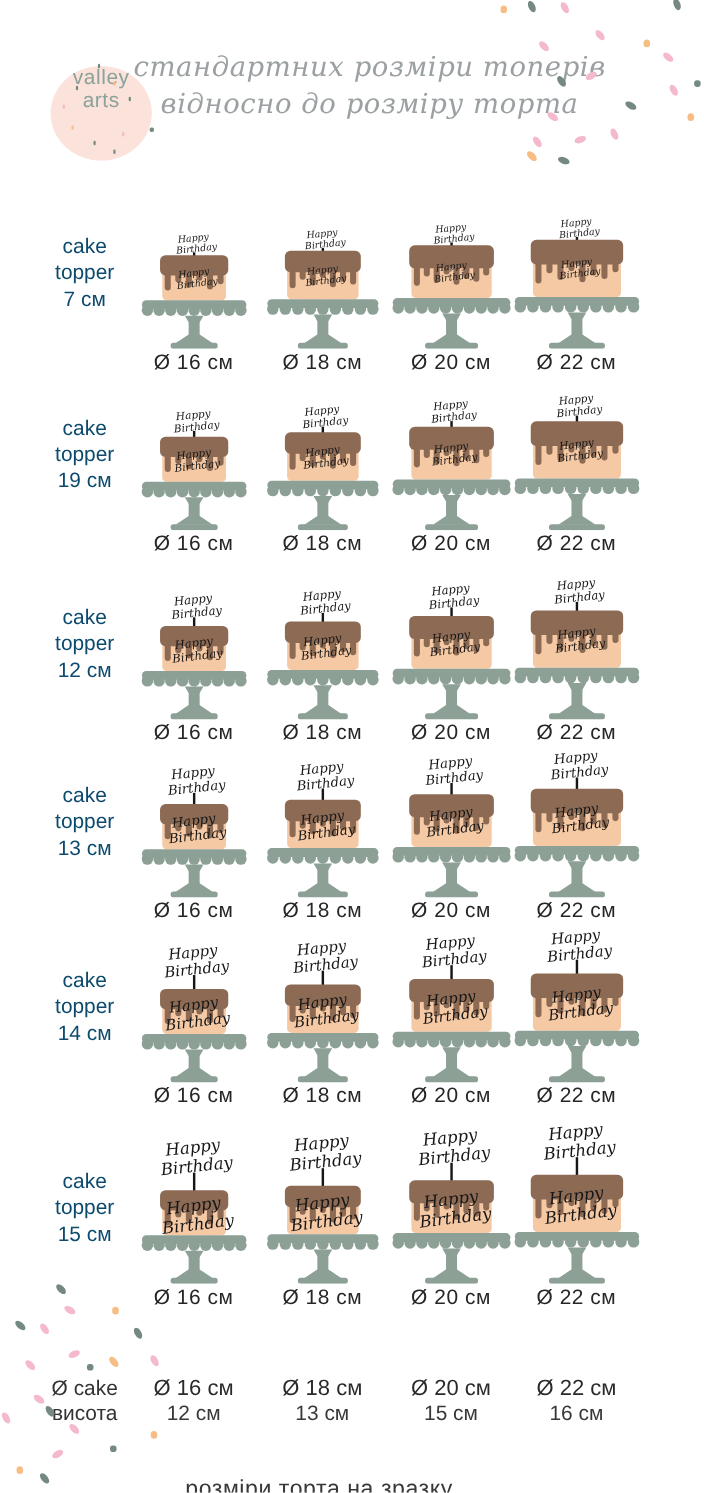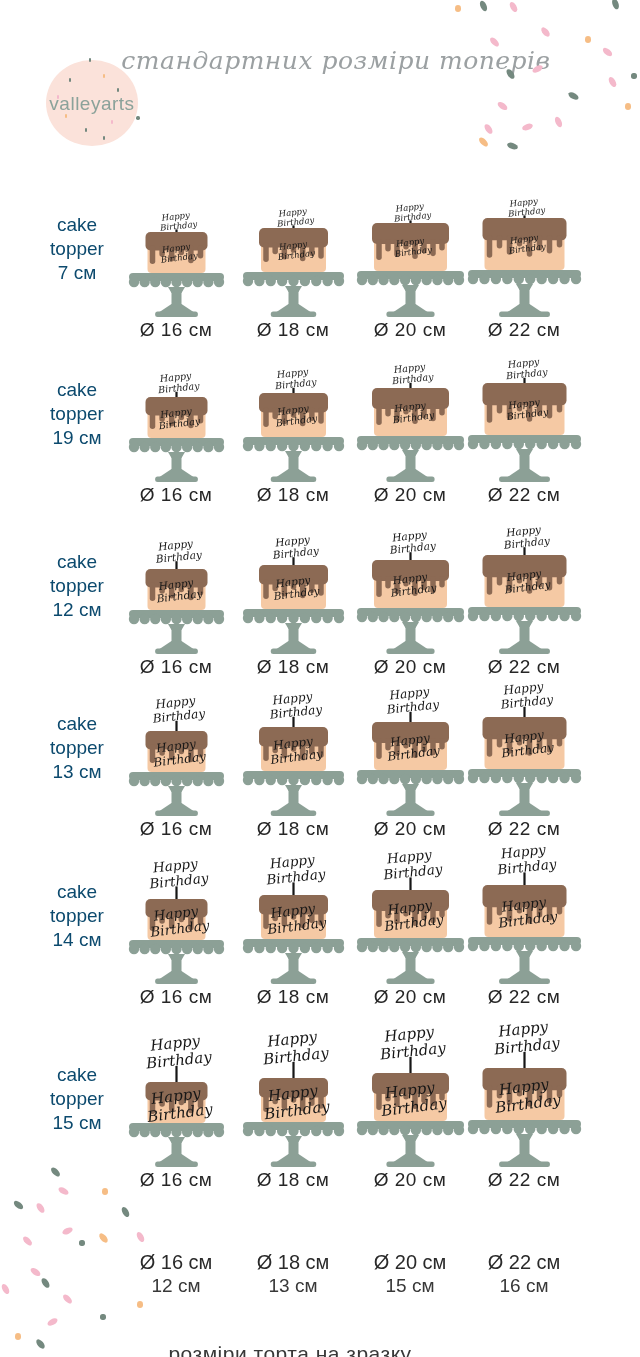--- a/index.html
+++ b/index.html
@@ -1,19 +1,19 @@
 <!DOCTYPE html>
 <html><head>
 <meta charset="utf-8">
 <style>
   html,body{margin:0;padding:0;background:#fff}
   #page{position:relative;width:640px;height:1357px;overflow:hidden;background:#fff;
         font-family:"Liberation Sans",sans-serif}
   .logo{position:absolute;left:46px;top:60px;width:92px;height:86px;border-radius:50%;
-        display:flex;flex-direction:row;align-items:center;justify-content:center;
+        display:flex;flex-direction:column;align-items:center;
         font-size:19px;line-height:21px;letter-spacing:.5px}
   .title{position:absolute;left:118px;top:44px;width:436px;text-align:center;
          font-family:"DejaVu Serif",serif;font-style:italic;font-size:25px;line-height:34px;
          letter-spacing:.5px}
   .row{position:absolute;left:0;width:640px;height:190px}
   .cell{position:absolute;top:0;height:190px;display:flex;flex-direction:column;
         justify-content:flex-end;align-items:center}
   .dia{height:22px;margin-top:2px;font-size:19px;letter-spacing:.5px;color:#262626;white-space:nowrap}
   .rowlabel{position:absolute;left:20px;width:114px;top:62px;text-align:center;
             font-size:19px;line-height:24px;color:#0c4a6e}
@@ -30,20 +30,21 @@
 </head>
 <body>
 
 <div id="page">
   <div class="logo" id="logo" style="background: rgb(251, 226, 218); color: rgb(139, 162, 154);">
     <span>valley</span>
     <span>arts</span>
   </div>
   <div class="title" id="title" style="color: rgb(155, 160, 162);">
     <div>стандартних розміри топерів</div>
+    <div>відносно до розміру торта</div>
   </div>
 
   <div id="rows">
       <div class="row" style="top: 151px;">
         <div class="rowlabel">
           <div>cake</div>
           <div>topper</div>
           <div>7 см</div>
         </div>
         <div class="cell" style="left: 115px; width: 122px;">
@@ -983,20 +984,24 @@
             <path d="M 51 118 L 68 118 L 64.5 124 L 54.5 124 Z" fill="#8ca096"></path>
             <rect x="54.5" y="123" width="10" height="16" fill="#8ca096"></rect>
             <path d="M 54.5 138 L 64.5 138 L 76.5 146 L 42.5 146 Z" fill="#8ca096"></path>
             <rect x="34.075" y="145.5" width="50.85" height="5.5" rx="2.5" fill="#8ca096"></rect>
           </svg>
           <div class="dia">Ø 22 см</div>
         </div>
       </div>
     </div>
 
+  <div class="footer-left">
+    <div>Ø cake</div>
+    <div>висота</div>
+  </div>
   <div id="fcols">
       <div class="fcol" style="left: 115px;">
         <div class="d1">Ø 16 см</div>
         <div class="d2">12 см</div>
       </div>
       <div class="fcol" style="left: 232px;">
         <div class="d1">Ø 18 см</div>
         <div class="d2">13 см</div>
       </div>
       <div class="fcol" style="left: 349px;">

